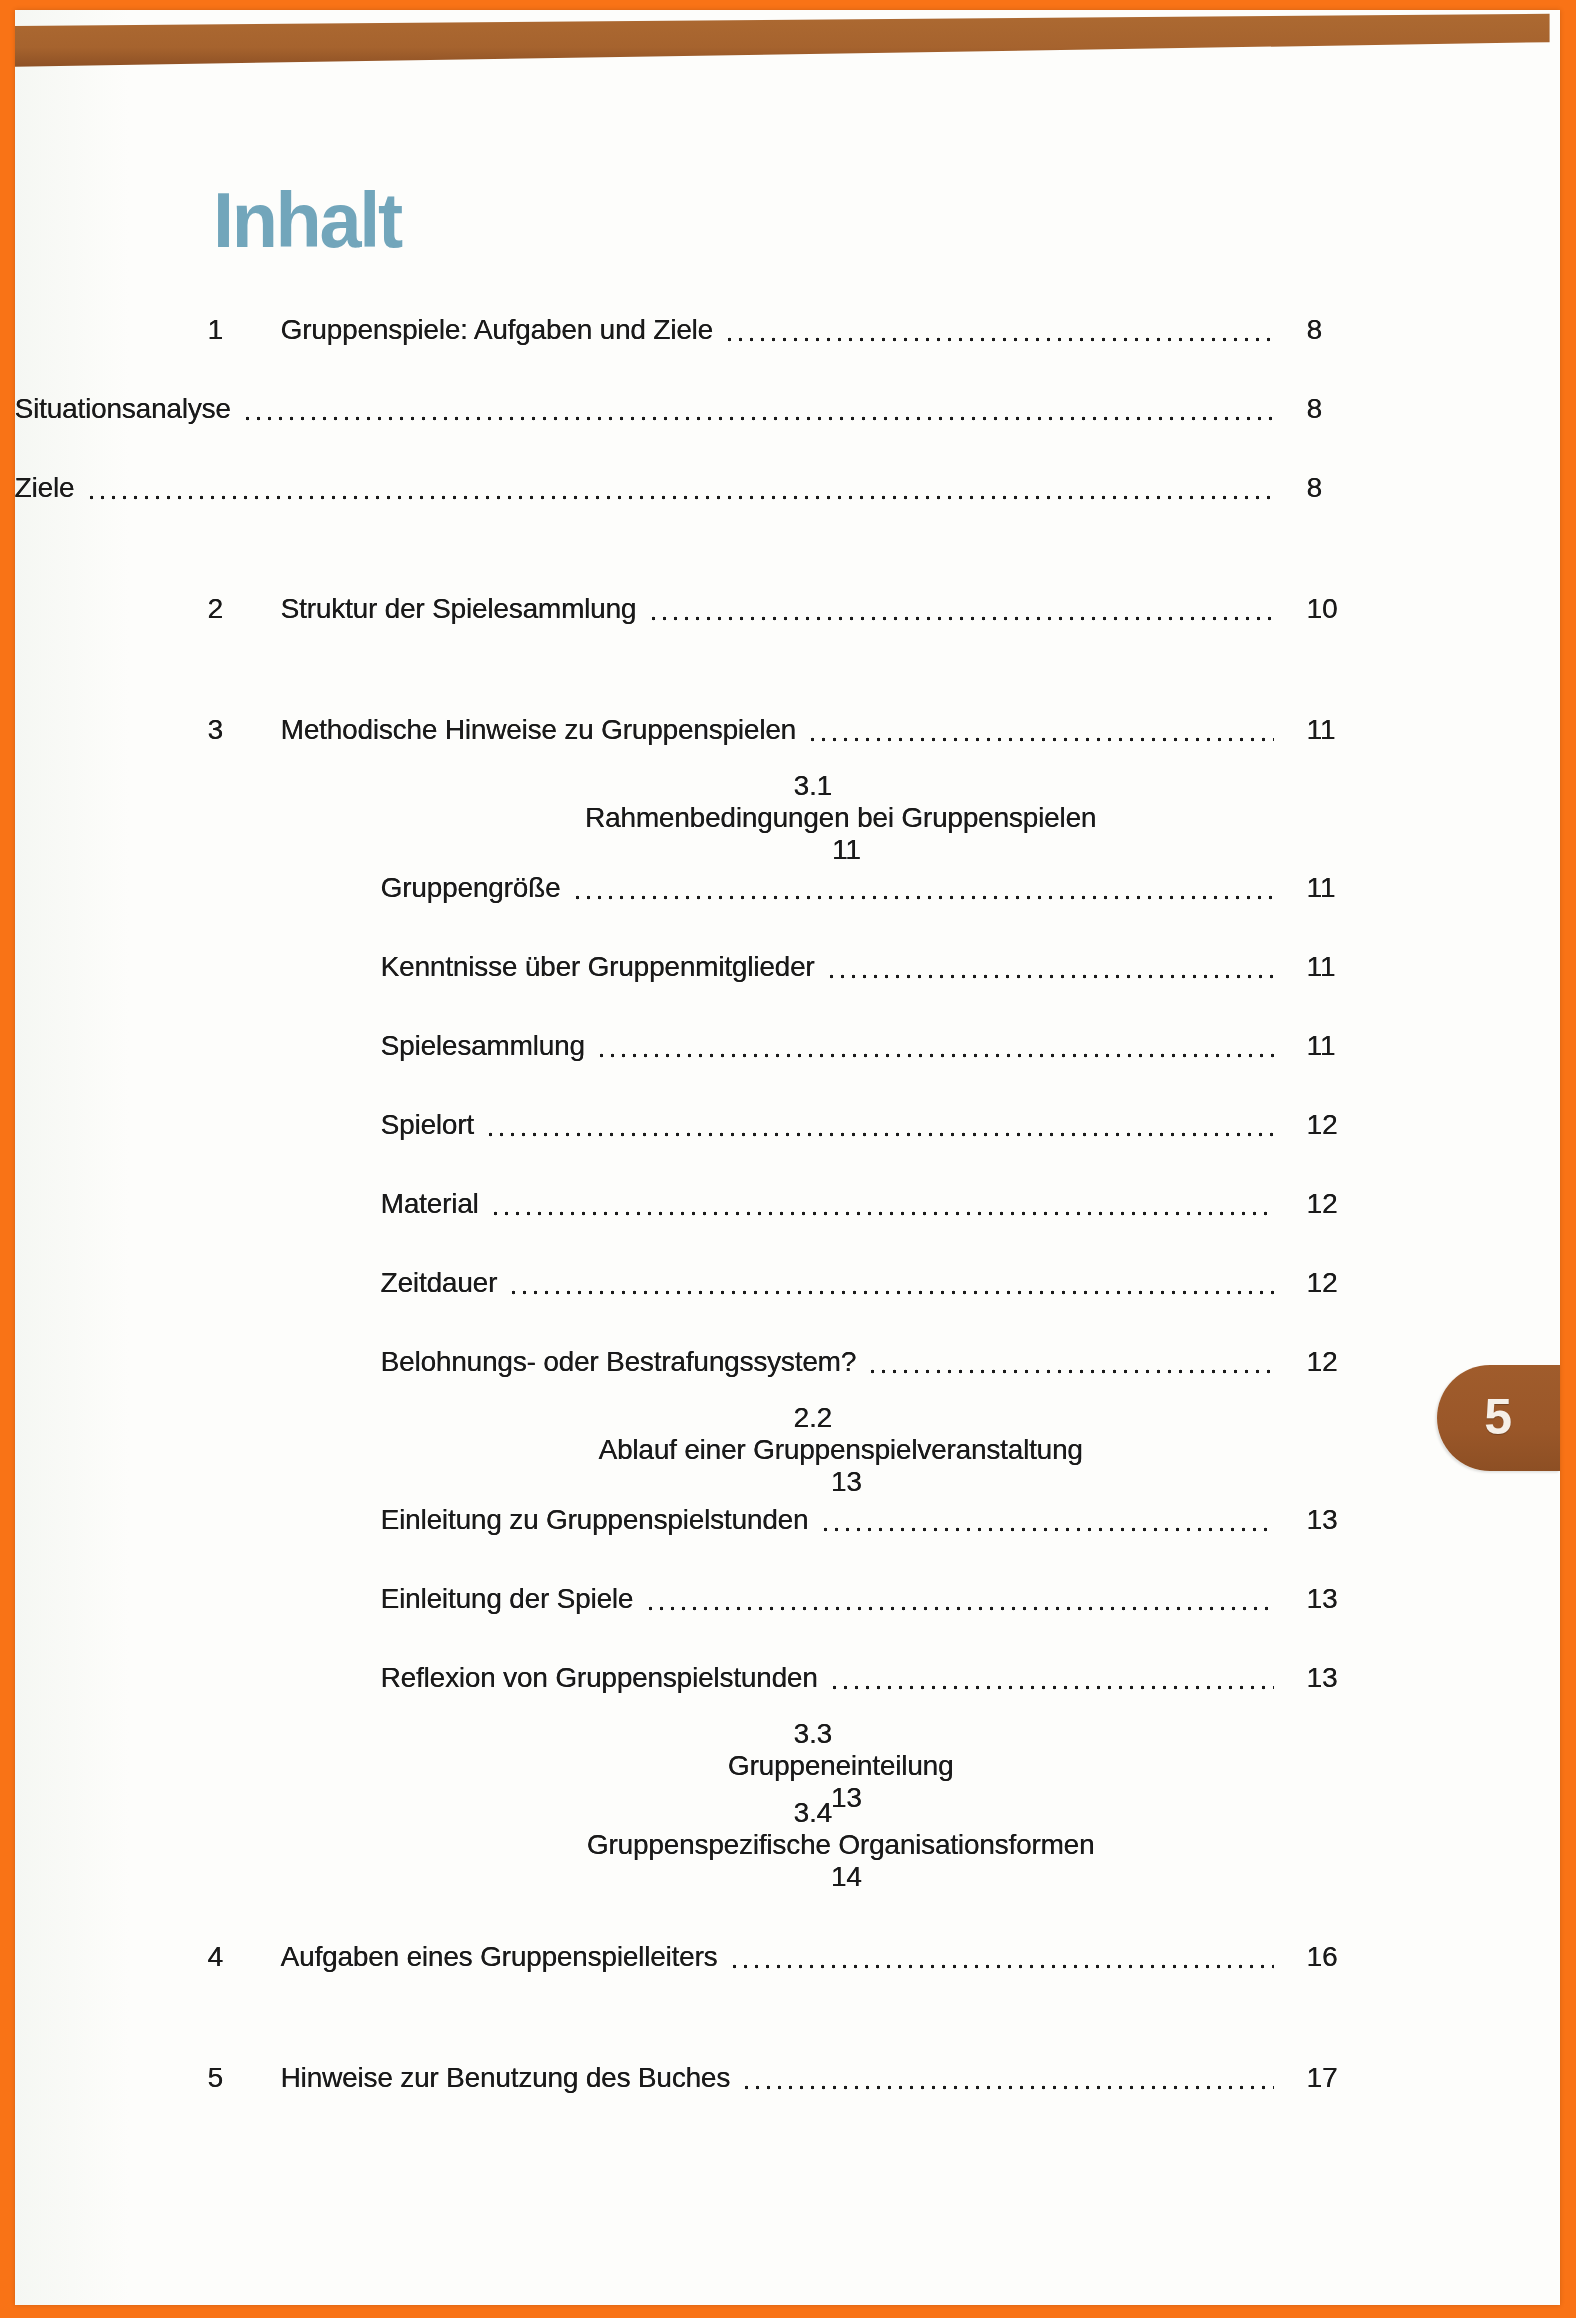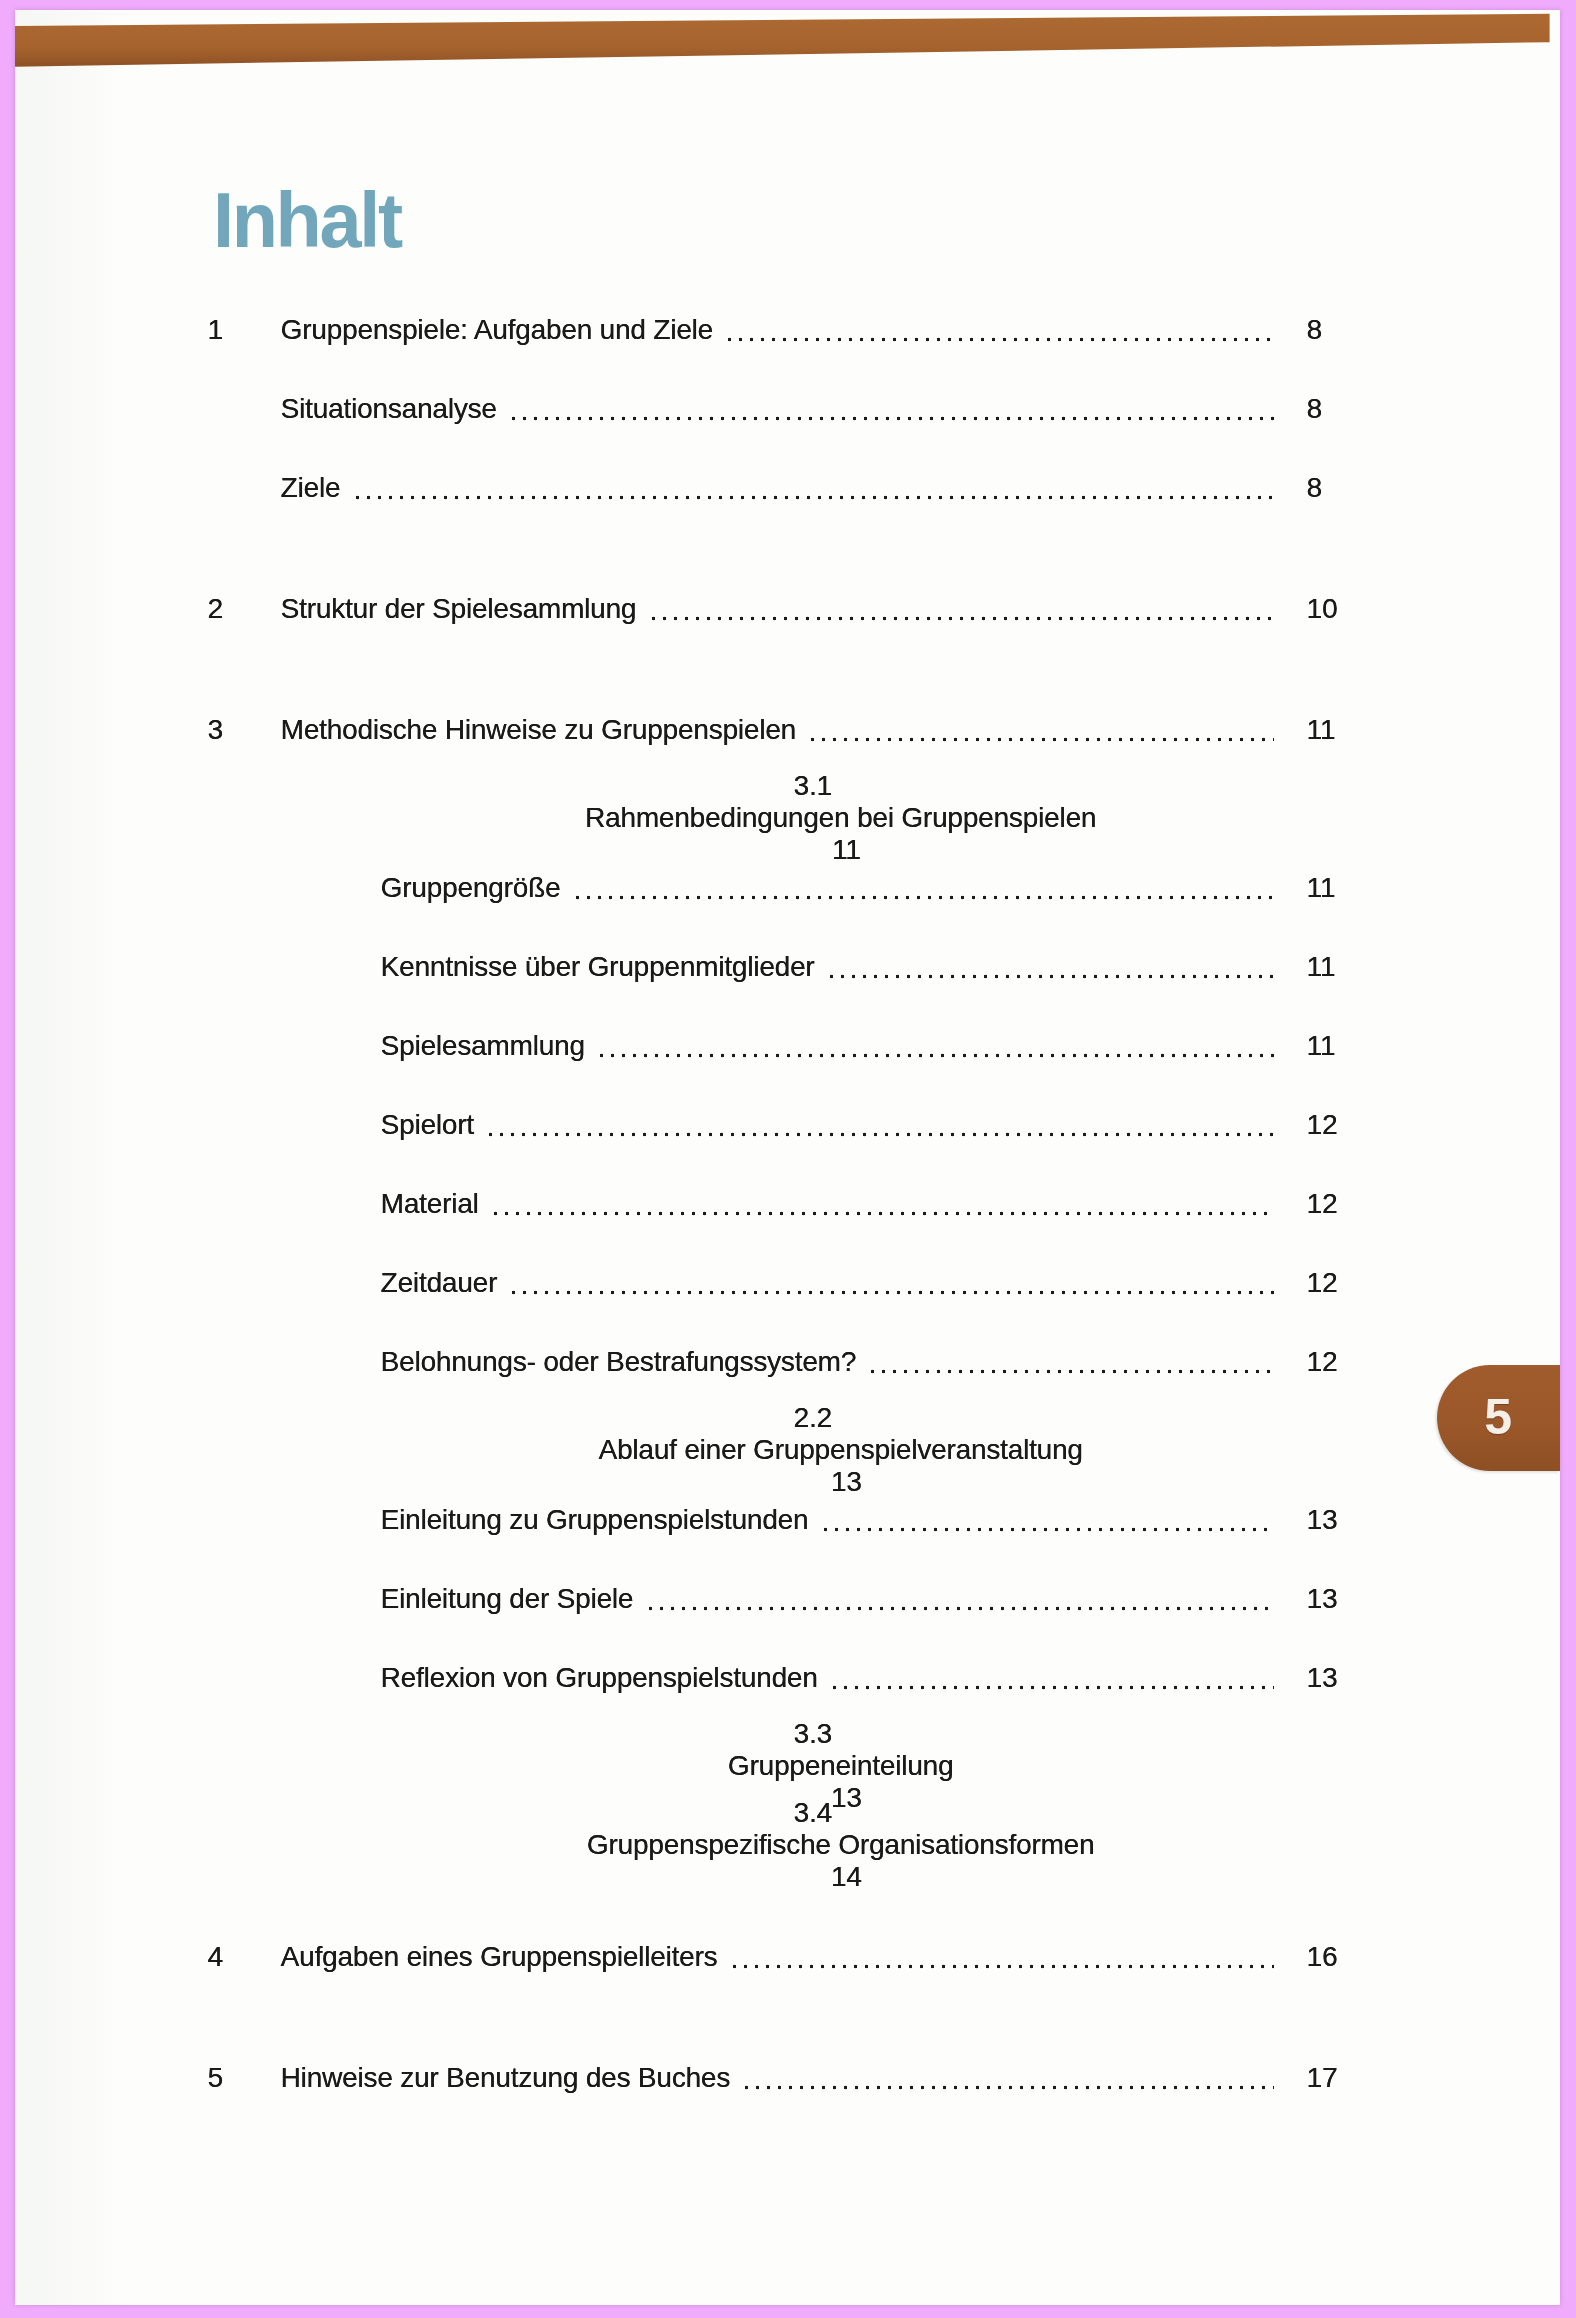--- a/index.html
+++ b/index.html
@@ -1,17 +1,17 @@
 <!DOCTYPE html>
 <html style="font-size:13px"><head>
 <meta charset="utf-8">
 <style>
   html,body{margin:0;padding:0;background:#e9e8e7;}
   body{font-family:"Liberation Sans",sans-serif;}
-  .stage{position:relative;width:1577px;height:2319px;background:#f0abfc;overflow:hidden;}
+  .stage{position:relative;width:1577px;height:2319px;background:#f97316;overflow:hidden;}
 
   
   .sheet{
     position:absolute;left:14.6px;top:9.7px;width:1545px;height:2295px;
     background:linear-gradient(90deg,#f5f7f3 0px,#fdfdfb 114px,#fdfdfb 100%);
     box-shadow:0 0 4.9px rgba(0,0,0,.16);
   }
 
   
   .band{
@@ -31,21 +31,21 @@
   .row{
     display:flex;align-items:center;height:79px;
     padding-right:164px;
     font-size:28px;letter-spacing:-0.2px;
     text-shadow:0.2px 0 0 currentColor; 
     white-space:nowrap;
   }
   .row.gap{margin-top:42px;}
   .num{flex:0 0 auto;}
   .lv0{padding-left:193px;} .lv0 .num{width:73px;}
-  .lv1{padding-left:266px;}
+  .lv1{}
   .lv2{padding-left:271px;flex-direction:column;} .lv2 .num{width:94px;}
   .lv3{padding-left:366px;align-items:center;}
   .label{flex:0 0 auto;}
   .leader{
     flex:1 1 auto;align-self:stretch;
     margin:0 21px 0 11.4px;
     background:radial-gradient(circle,#1b1b1b 0 1.7px,rgba(0,0,0,0) 2px) 0 calc(50% + 9px)/11px 4.9px repeat-x;
   }
   .pnum{flex:0 0 89px;padding-left:11.4px;}
 

